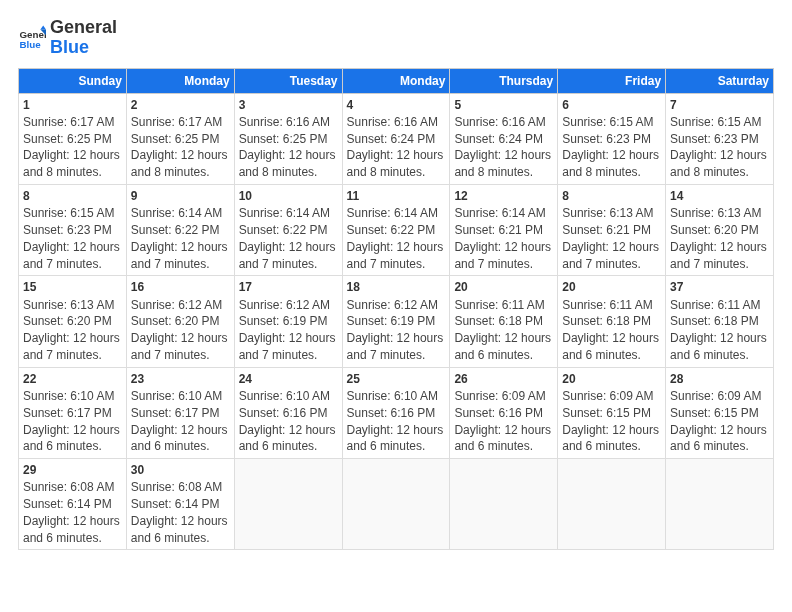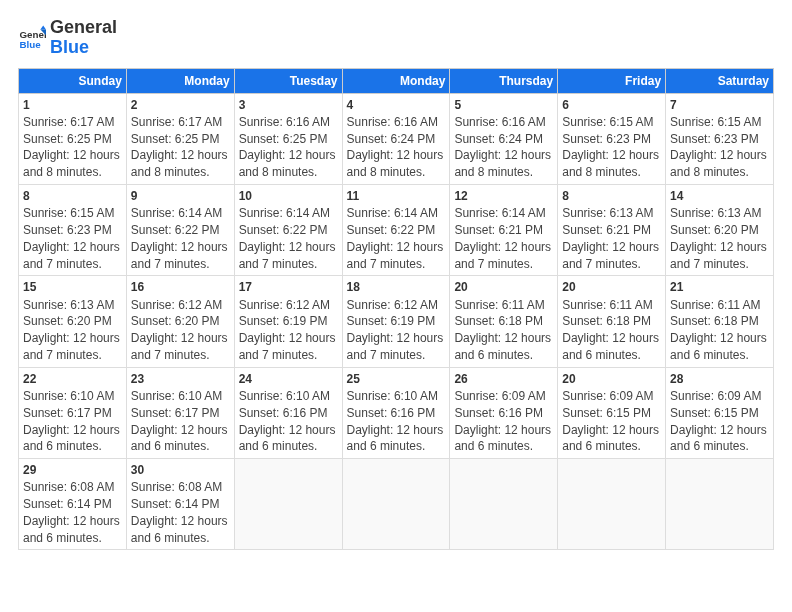--- a/index.html
+++ b/index.html
@@ -211,21 +211,21 @@
           </td>
           <td>
             <span class="day-num">20</span>
             <div class="day-detail">Sunrise: 6:11 AM<br>Sunset: 6:18 PM<br>Daylight: 12 hours and 6 minutes.</div>
           </td>
           <td>
             <span class="day-num">20</span>
             <div class="day-detail">Sunrise: 6:11 AM<br>Sunset: 6:18 PM<br>Daylight: 12 hours and 6 minutes.</div>
           </td>
           <td>
-            <span class="day-num">21</span>
+            <span class="day-num">37</span>
             <div class="day-detail">Sunrise: 6:11 AM<br>Sunset: 6:18 PM<br>Daylight: 12 hours and 6 minutes.</div>
           </td>
         </tr>
         <tr>
           <td>
             <span class="day-num">22</span>
             <div class="day-detail">Sunrise: 6:10 AM<br>Sunset: 6:17 PM<br>Daylight: 12 hours and 6 minutes.</div>
           </td>
           <td>
             <span class="day-num">23</span>

